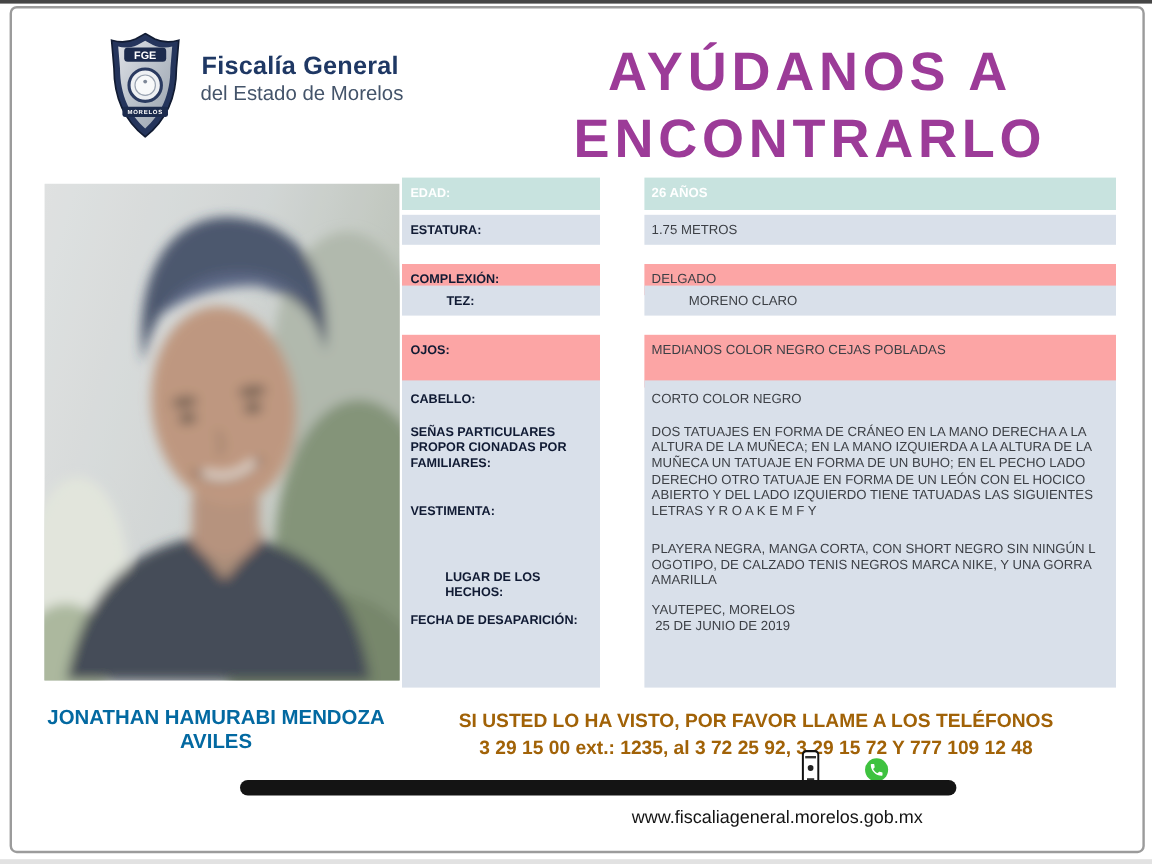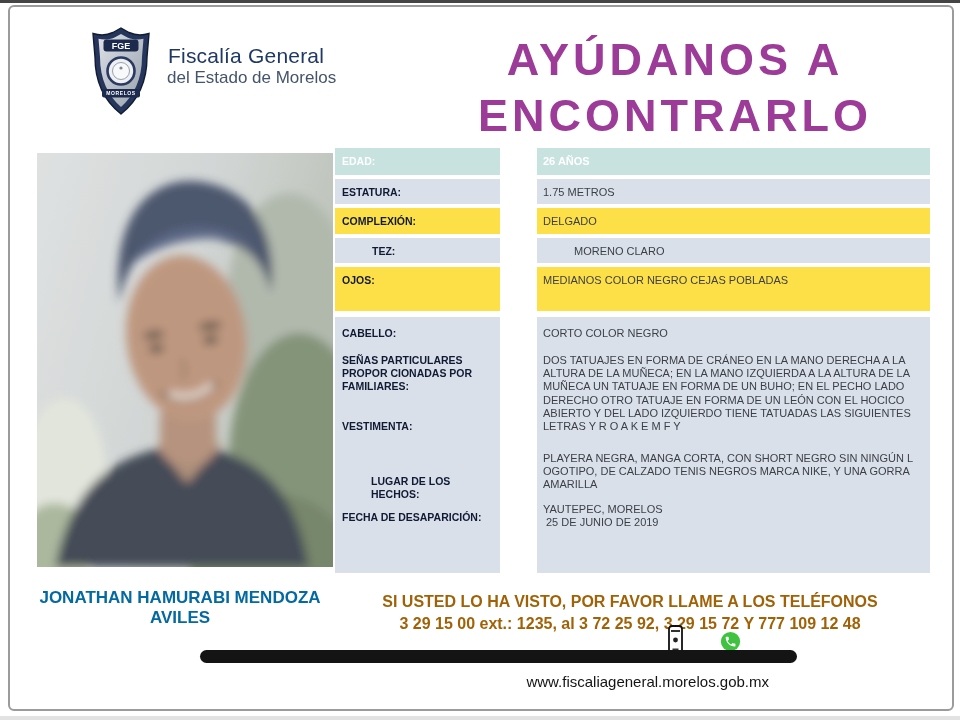--- a/index.html
+++ b/index.html
@@ -10,35 +10,35 @@
     -webkit-font-smoothing:antialiased;
   }
   .abs{position:absolute;}
   
   .top-edge{left:0;top:0;width:960px;height:3px;background:#454545;}
   .bottom-edge{left:0;top:716px;width:960px;height:4px;background:#e2e2e2;}
   .frame{left:8px;top:5px;width:942px;height:702px;border:2px solid #9b9b9b;border-radius:6px;}
 
   
   .badge{left:90px;top:27px;width:62px;height:90px;}
-  .org1{left:168px;top:44px;font-size:21px;font-weight:normal;color:#1f3864;letter-spacing:.2px;}
+  .org1{left:168px;top:44px;font-size:21px;font-weight:bold;color:#1f3864;letter-spacing:.2px;}
   .org2{left:167px;top:68px;font-size:17px;color:#44546a;}
   .title-wrap{left:420px;top:32px;width:510px;text-align:center;color:#9c3b98;font-weight:800;}
   .title-line{font-size:45px;line-height:56px;letter-spacing:4px;white-space:nowrap;}
 
   
   .photo{left:37px;top:153px;width:296px;height:414px;}
 
   
   .lab,.val{box-sizing:border-box;font-size:10.5px;line-height:13px;overflow:hidden;}
   .lab{left:335px;width:165px;padding:7px 3px 0 7px;font-weight:bold;color:#101a33;}
   .val{left:537px;width:393px;padding:7px 5px 0 6px;font-size:11px;color:#3c3f45;}
   .bg-teal{background:#c8e3df;color:#ffffff !important;font-weight:bold;}
   .bg-blue{background:#d9e0ea;}
-  .bg-light{background:#fde047;}
+  .bg-light{background:#fca5a5;margin-top:12px;}
   .r1{top:148px;height:27px;}
   .r2{top:179px;height:25px;}
   .r3{top:208px;height:26px;}
   .r4{top:238px;height:25px;padding-left:37px;}
   .r5{top:267px;height:44px;}
   .r6{top:317px;height:256px;padding:0;}
   .blk-item{position:absolute;left:7px;right:2px;font-weight:bold;font-size:10.5px;line-height:13px;color:#101a33;}
   .blk-val{position:absolute;left:6px;right:4px;font-size:11px;line-height:13.2px;color:#3c3f45;}
   .bl-cabello{top:10px;} .bl-senas{top:37px;} .bl-vest{top:103px;} .bl-lugar{top:158px;margin-left:29px;} .bl-fecha{top:194px;}
   .bv-cabello{top:10px;} .bv-senas{top:37px;} .bv-playera{top:135px;} .bv-lugar{top:186px;} .bv-fecha{top:199px;padding-left:3px;}

